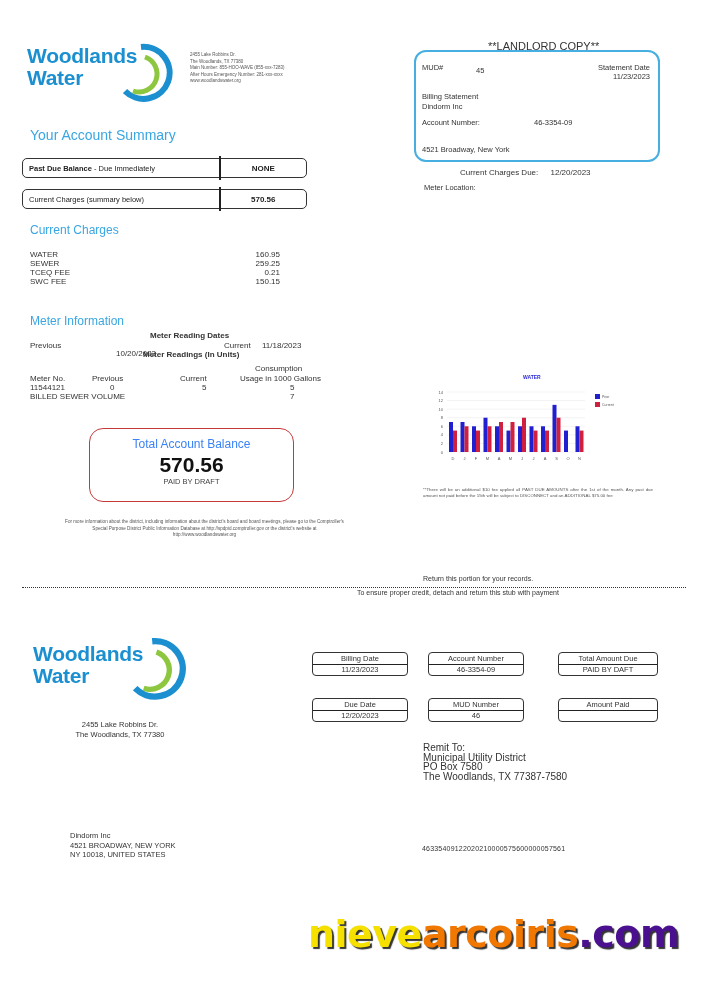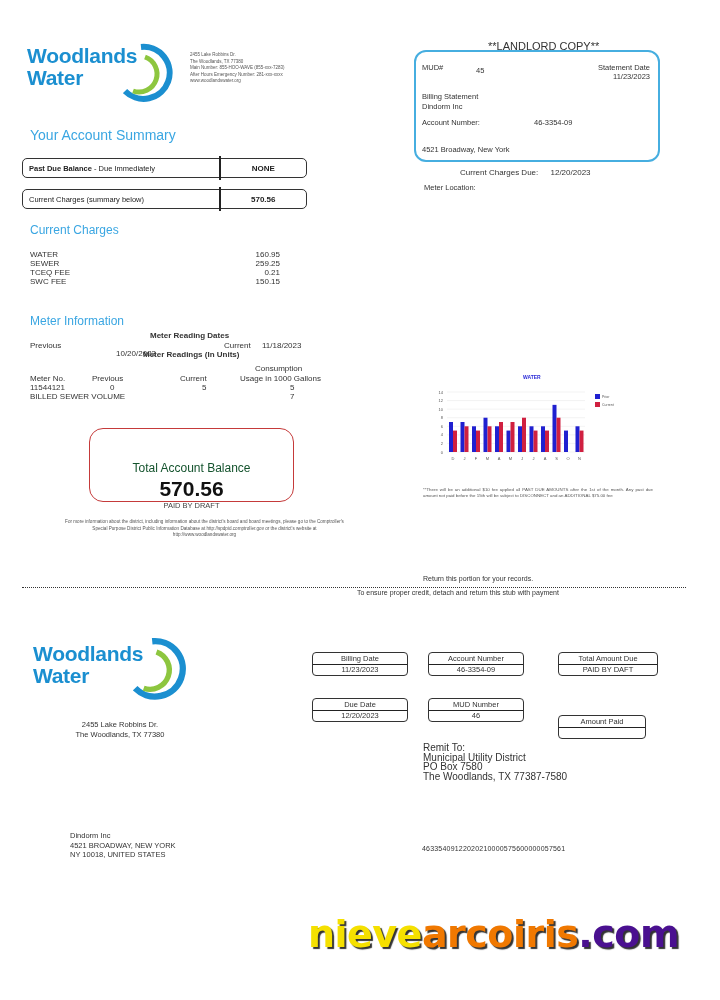--- a/index.html
+++ b/index.html
@@ -114,21 +114,21 @@
 <div class="abs small" style="left:180px;top:374px;">Current</div>
 <div class="abs small" style="left:240px;top:374px;">Usage in 1000 Gallons</div>
 <div class="abs small" style="left:30px;top:383px;">11544121</div>
 <div class="abs small" style="left:110px;top:383px;">0</div>
 <div class="abs small" style="left:202px;top:383px;">5</div>
 <div class="abs small" style="left:290px;top:383px;">5</div>
 <div class="abs small" style="left:30px;top:392px;">BILLED SEWER VOLUME</div>
 <div class="abs small" style="left:290px;top:392px;">7</div>
 
 <div class="balance">
-  <div style="color:#14532d;font-size:12px;margin-top:32px;">Total Account Balance</div>
+  <div style="color:#3b82f6;font-size:12px;margin-top:8px;">Total Account Balance</div>
   <div style="font-weight:bold;font-size:21px;color:#111;margin-top:2px;">570.56</div>
   <div style="font-size:7.5px;color:#444;">PAID BY DRAFT</div>
 </div>
 
 <div class="abs" style="left:62px;top:519px;width:285px;text-align:center;font-size:4.6px;line-height:6.5px;color:#555;">For more information about the district, including information about the district's board and board meetings, please go to the Comptroller's Special Purpose District Public Information Database at http://spdpid.comptroller.gov or the district's website at http://www.woodlandswater.org</div>
 
 <div class="abs" style="left:425px;top:372px;width:230px;height:100px;">
   <div class="abs" style="left:98px;top:2px;font-size:5px;color:#2a2ad8;font-weight:bold;">WATER</div>
   <svg width="230" height="100" viewBox="0 0 230 100" id="chart-svg">
       <line x1="22" x2="160" y1="80" y2="80" stroke="#e6e6e6" stroke-width="0.5"></line>
@@ -223,21 +223,21 @@
   <div class="bot">PAID BY DAFT</div>
 </div>
 <div class="stubbox" style="left:312px;top:698px;">
   <div class="top">Due Date</div>
   <div class="bot">12/20/2023</div>
 </div>
 <div class="stubbox" style="left:428px;top:698px;">
   <div class="top">MUD Number</div>
   <div class="bot">46</div>
 </div>
-<div class="stubbox" style="left:558px;top:715px;width:88px;">
+<div class="stubbox" style="left:558px;top:698px;width:100px;">
   <div class="top">Amount Paid</div>
   <div class="bot"></div>
 </div>
 
 <div class="abs" style="left:423px;top:743px;font-size:10px;line-height:9.5px;color:#333;">
   <div>Remit To:</div>
   <div>Municipal Utility District</div>
   <div>PO Box 7580</div>
   <div>The Woodlands, TX 77387-7580</div>
 </div>

